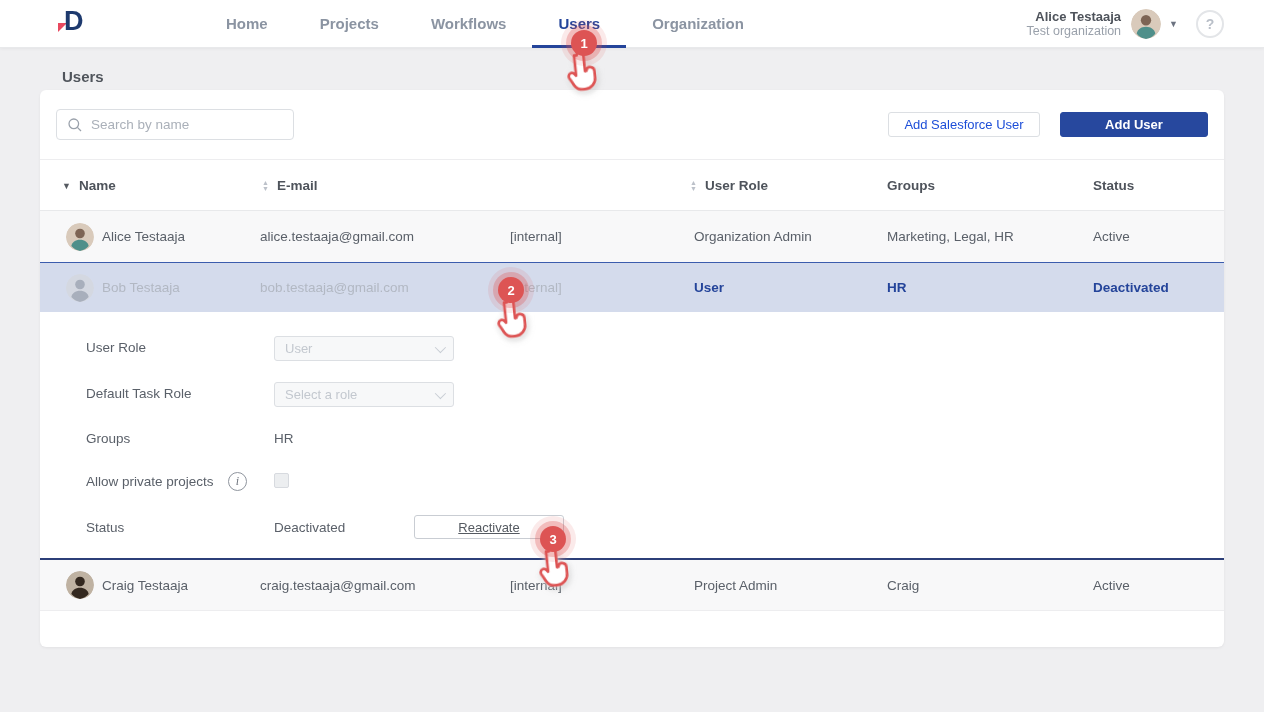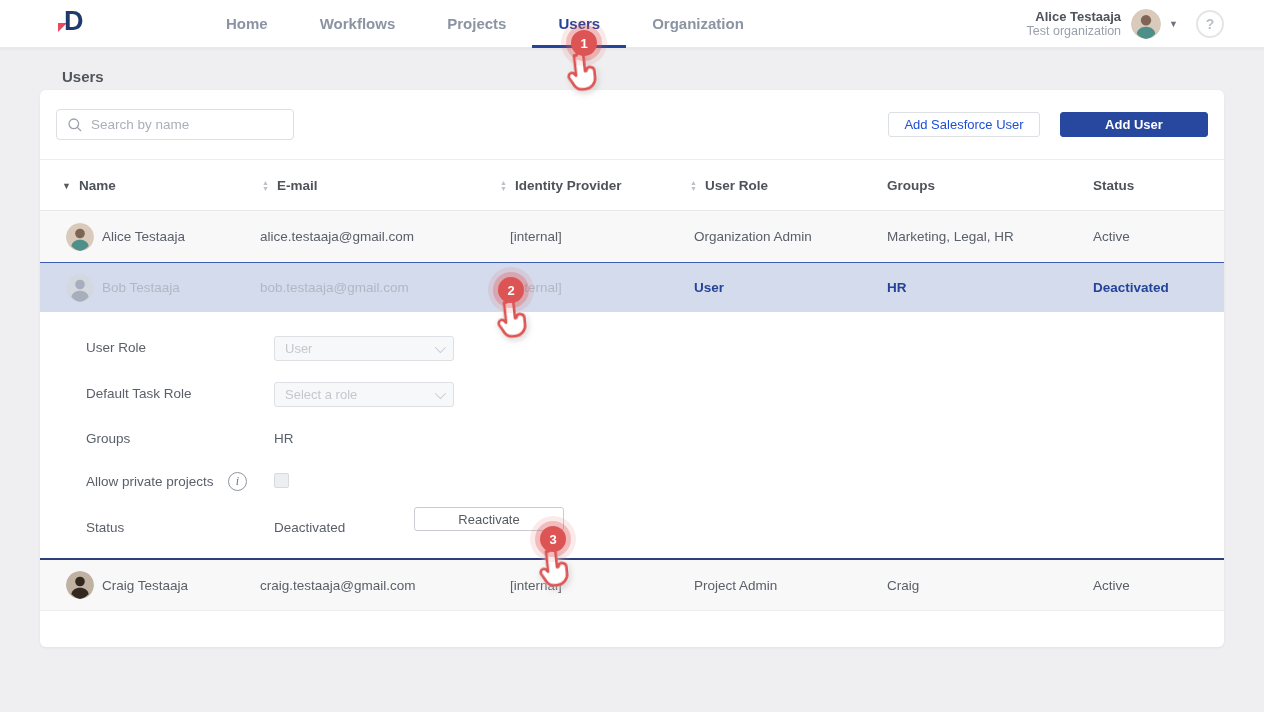--- a/index.html
+++ b/index.html
@@ -135,22 +135,22 @@
 </head>
 <body>
 
 <div class="topnav">
   <div class="logo">
     <span class="logo-tri"></span>
     <span class="logo-d">D</span>
   </div>
   <div class="nav-items">
     <div class="tab">Home</div>
+    <div class="tab">Projects</div>
     <div class="tab">Workflows</div>
-    <div class="tab">Projects</div>
     <div class="tab active">Users</div>
     <div class="tab">Organization</div>
   </div>
   <div class="nav-right">
     <div class="who">
       <div class="who-name">Alice Testaaja</div>
       <div class="who-org">Test organization</div>
     </div>
     <span class="avatar sm">
       <svg viewBox="0 0 32 32" width="30" height="30">
@@ -184,27 +184,20 @@
     <div class="th h-name">
       <span class="sort-single">▼</span>
       <span>Name</span>
     </div>
     <div class="th h-email">
       <span class="sort-dbl">
           <span>▲</span>
           <span>▼</span>
         </span>
       <span>E-mail</span>
-    </div>
-    <div class="th h-idp">
-      <span class="sort-dbl">
-          <span>▲</span>
-          <span>▼</span>
-        </span>
-      <span>Identity Provider</span>
     </div>
     <div class="th h-role">
       <span class="sort-dbl">
           <span>▲</span>
           <span>▼</span>
         </span>
       <span>User Role</span>
     </div>
     <div class="th h-grp">
       <span>Groups</span>
@@ -265,21 +258,21 @@
 
     <div class="d-label" style="top:119px;">Groups</div>
     <div class="d-value" style="top:119px;">HR</div>
 
     <div class="d-label" style="top:162px;">Allow private projects</div>
     <div class="info-circ" style="top:160px;">i</div>
     <div class="checkbox" style="top:161px;"></div>
 
     <div class="d-label" style="top:430px; top:208px;">Status</div>
     <div class="d-value" style="top:208px;">Deactivated</div>
-    <button class="btn btn-reactivate" style="top:195px;">Reactivate</button>
+    <button class="btn btn-reactivate" style="top:203px;text-decoration:underline;">Reactivate</button>
   </div>
 
   <div class="row zebra" style="border-bottom:1px solid #ededef;">
     <span class="avatar-wrap">
         <span class="avatar">
       <svg viewBox="0 0 32 32" width="28" height="28">
             <circle cx="16" cy="16" r="16" fill="#bfb2a2"></circle>
             <circle cx="16" cy="12" r="5.5" fill="#33281f"></circle>
             <path d="M16 19c-5.2 0-9.3 3-9.9 7.3A16 16 0 0 0 16 32a16 16 0 0 0 9.9-5.7C25.3 22 21.2 19 16 19z" fill="#33281f"></path>
           </svg>

